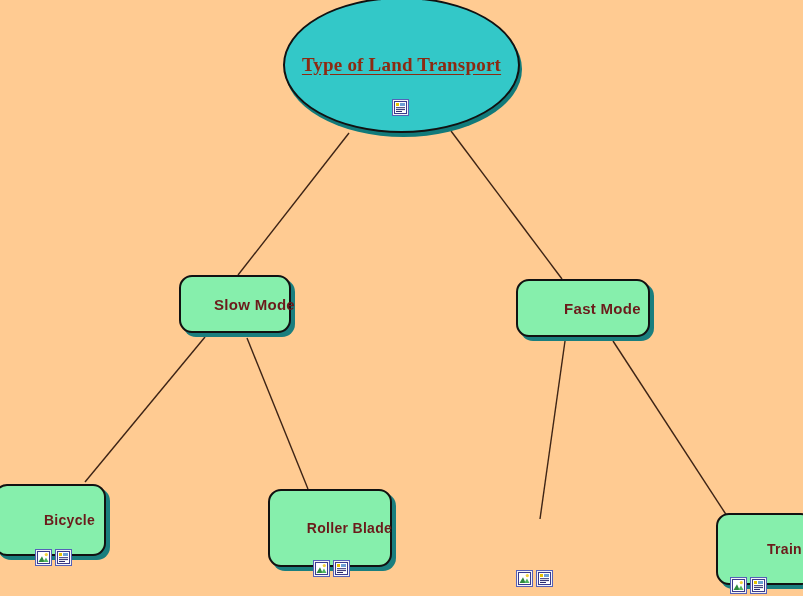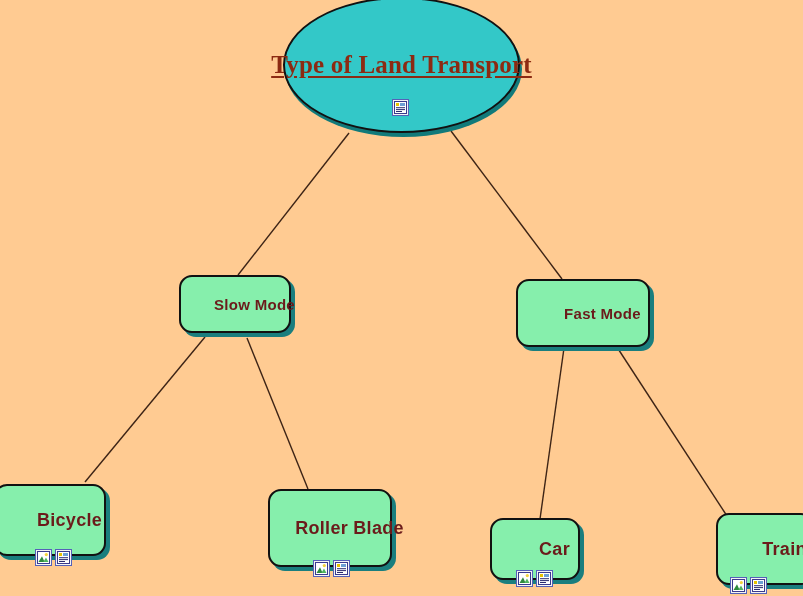--- a/index.html
+++ b/index.html
@@ -36,21 +36,21 @@
     border-radius: 50%;
     box-shadow: 2px 4px 0 0 #117a7a;
     display: flex;
     flex-direction: column;
     align-items: center;
     justify-content: center;
   }
   .root-label {
     font-family: "Liberation Serif", serif;
     font-weight: bold;
-    font-size: 25px;
+    font-size: 19px;
     color: #8c2a12;
     text-decoration: underline;
     text-underline-offset: 3px;
     letter-spacing: 0.2px;
     white-space: nowrap;
   }
 
   
   .node-box {
     position: absolute;
@@ -60,21 +60,21 @@
     border-radius: 13px;
     box-shadow: 4px 4px 0 0 #1a7e7e;
     display: flex;
     align-items: center;
     justify-content: center;
     padding-left: 39px;
   }
   .box-label {
     font-family: "Liberation Sans", sans-serif;
     font-weight: bold;
-    font-size: 18px;
+    font-size: 14px;
     color: #6b1b1b;
     white-space: nowrap;
     letter-spacing: 0.3px;
   }
   .node-box.big .box-label { font-size: 15px; }
 
   
   .icon-strip {
     position: absolute;
     display: flex;
@@ -120,21 +120,21 @@
         <rect x="2" y="8.1" width="9" height="1" fill="#2b2b6e"></rect>
         <rect x="2" y="10" width="6" height="1" fill="#2b2b6e"></rect>
       </svg>
     </span>
   </div>
 
   <div class="node-box big" style="left:179px; top:275px; width:112px; height:58px;">
     <div class="box-label">Slow Mode</div>
   </div>
 
-  <div class="node-box big" style="left:516px; top:279px; width:134px; height:68px;">
+  <div class="node-box big" style="left:516px; top:279px; width:134px; height:58px;">
     <div class="box-label">Fast Mode</div>
   </div>
 
   <div class="node-box" style="left:-6px; top:484px; width:112px; height:72px;">
     <div class="box-label">Bicycle</div>
   </div>
   <div class="icon-strip" style="left:35px; top:549px;">
     <span class="mini-icon">
       <svg viewBox="0 0 13 13" xmlns="http://www.w3.org/2000/svg">
         <rect x="0.5" y="0.5" width="12" height="12" fill="#ffffff" stroke="#3a3a8c"></rect>
@@ -172,23 +172,20 @@
         <rect x="0.5" y="0.5" width="12" height="12" fill="#ffffff" stroke="#3a3a8c"></rect>
         <rect x="2" y="2" width="3" height="3" fill="#e8c200"></rect>
         <rect x="6" y="2" width="5" height="3" fill="#6d9fd4"></rect>
         <rect x="2" y="6.2" width="9" height="1" fill="#2b2b6e"></rect>
         <rect x="2" y="8.1" width="9" height="1" fill="#2b2b6e"></rect>
         <rect x="2" y="10" width="6" height="1" fill="#2b2b6e"></rect>
       </svg>
     </span>
   </div>
 
-  <div class="node-box" style="left:490px; top:518px; width:90px; height:62px;">
-    <div class="box-label">Car</div>
-  </div>
   <div class="icon-strip" style="left:516px; top:570px;">
     <span class="mini-icon">
       <svg viewBox="0 0 13 13" xmlns="http://www.w3.org/2000/svg">
         <rect x="0.5" y="0.5" width="12" height="12" fill="#ffffff" stroke="#3a3a8c"></rect>
         <circle cx="9.3" cy="3.6" r="1.6" fill="#f2d33c"></circle>
         <path d="M1.5 11 L5 5.2 L7.6 11 Z" fill="#2f8a3e"></path>
         <path d="M6.3 11 L9 6.6 L11.5 11 Z" fill="#4fb45f"></path>
       </svg>
     </span>
     <span class="mini-icon">

